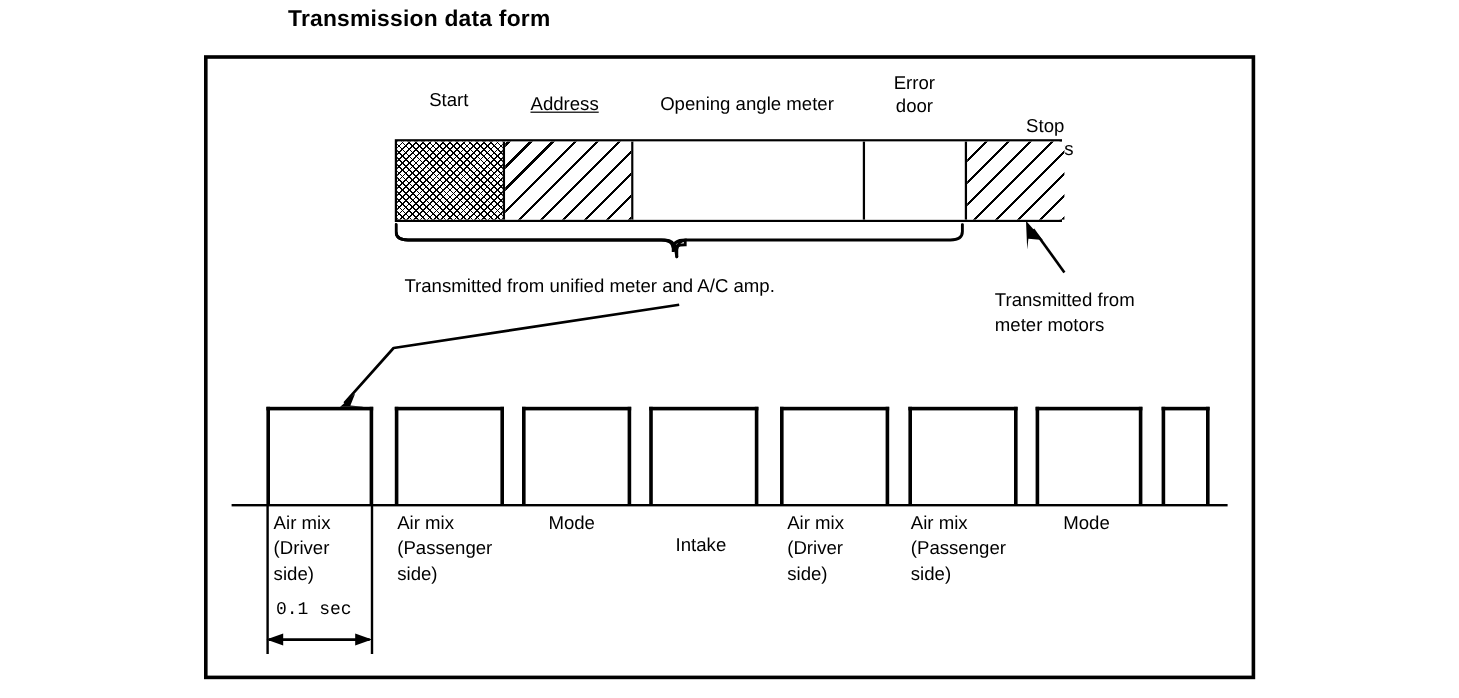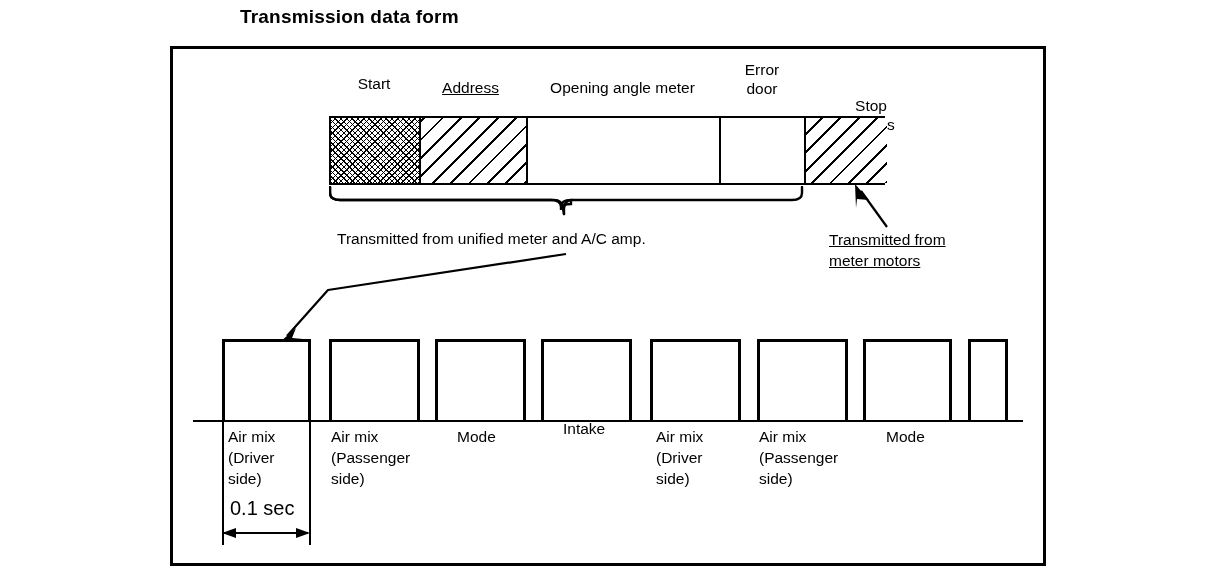--- a/index.html
+++ b/index.html
@@ -111,23 +111,24 @@
 
   .pulse-label {
     position: absolute;
     font-size: 15.5px;
     line-height: 21px;
     white-space: nowrap;
   }
 
   .dim-text {
     position: absolute;
-    font-size: 20px;
+    font-size: 15px;
     line-height: 21px;
     white-space: nowrap;
+    font-family: Liberation Mono, monospace;
   }
 </style>
 </head>
 <body>
 
 <div class="title">Transmission data form</div>
 
 <div class="frame"></div>
 
 <div class="seg-label" style="left:329px; top:74px; width:90px;">
@@ -168,21 +169,21 @@
   <span>Transmitted from unified meter and A/C amp.</span>
 </div>
 
 <div style="position:absolute; left:825px; top:183px;">
   <svg width="90" height="48" viewBox="0 0 90 48" fill="none">
     <path d="M62 44 L36 8" stroke="#000" stroke-width="2.2"></path>
     <path d="M30 1 L44 17 L32 16 L31 25 Z" fill="#000"></path>
   </svg>
 </div>
 
-<div class="caption" style="left:829px; top:229px;text-decoration:underline;">
+<div class="caption" style="left:829px; top:240px;">
   <div>Transmitted from</div>
   <div>meter motors</div>
 </div>
 
 <div style="position:absolute; left:270px; top:252px;">
   <svg width="300" height="92" viewBox="0 0 300 92" fill="none">
     <path d="M296 2 L58 38 L17 84" stroke="#000" stroke-width="2.2" stroke-linejoin="round"></path>
     <path d="M10 90 L26 76 L22 86 L33 87 Z" fill="#000"></path>
   </svg>
 </div>
@@ -207,21 +208,21 @@
   <div>side)</div>
 </div>
 <div class="pulse-label" style="left:331px; top:426px;">
   <div>Air mix</div>
   <div>(Passenger</div>
   <div>side)</div>
 </div>
 <div class="pulse-label" style="left:457px; top:426px;">
   <div>Mode</div>
 </div>
-<div class="pulse-label" style="left:563px; top:418px;">
+<div class="pulse-label" style="left:563px; top:444px;">
   <div>Intake</div>
 </div>
 <div class="pulse-label" style="left:656px; top:426px;">
   <div>Air mix</div>
   <div>(Driver</div>
   <div>side)</div>
 </div>
 <div class="pulse-label" style="left:759px; top:426px;">
   <div>Air mix</div>
   <div>(Passenger</div>

